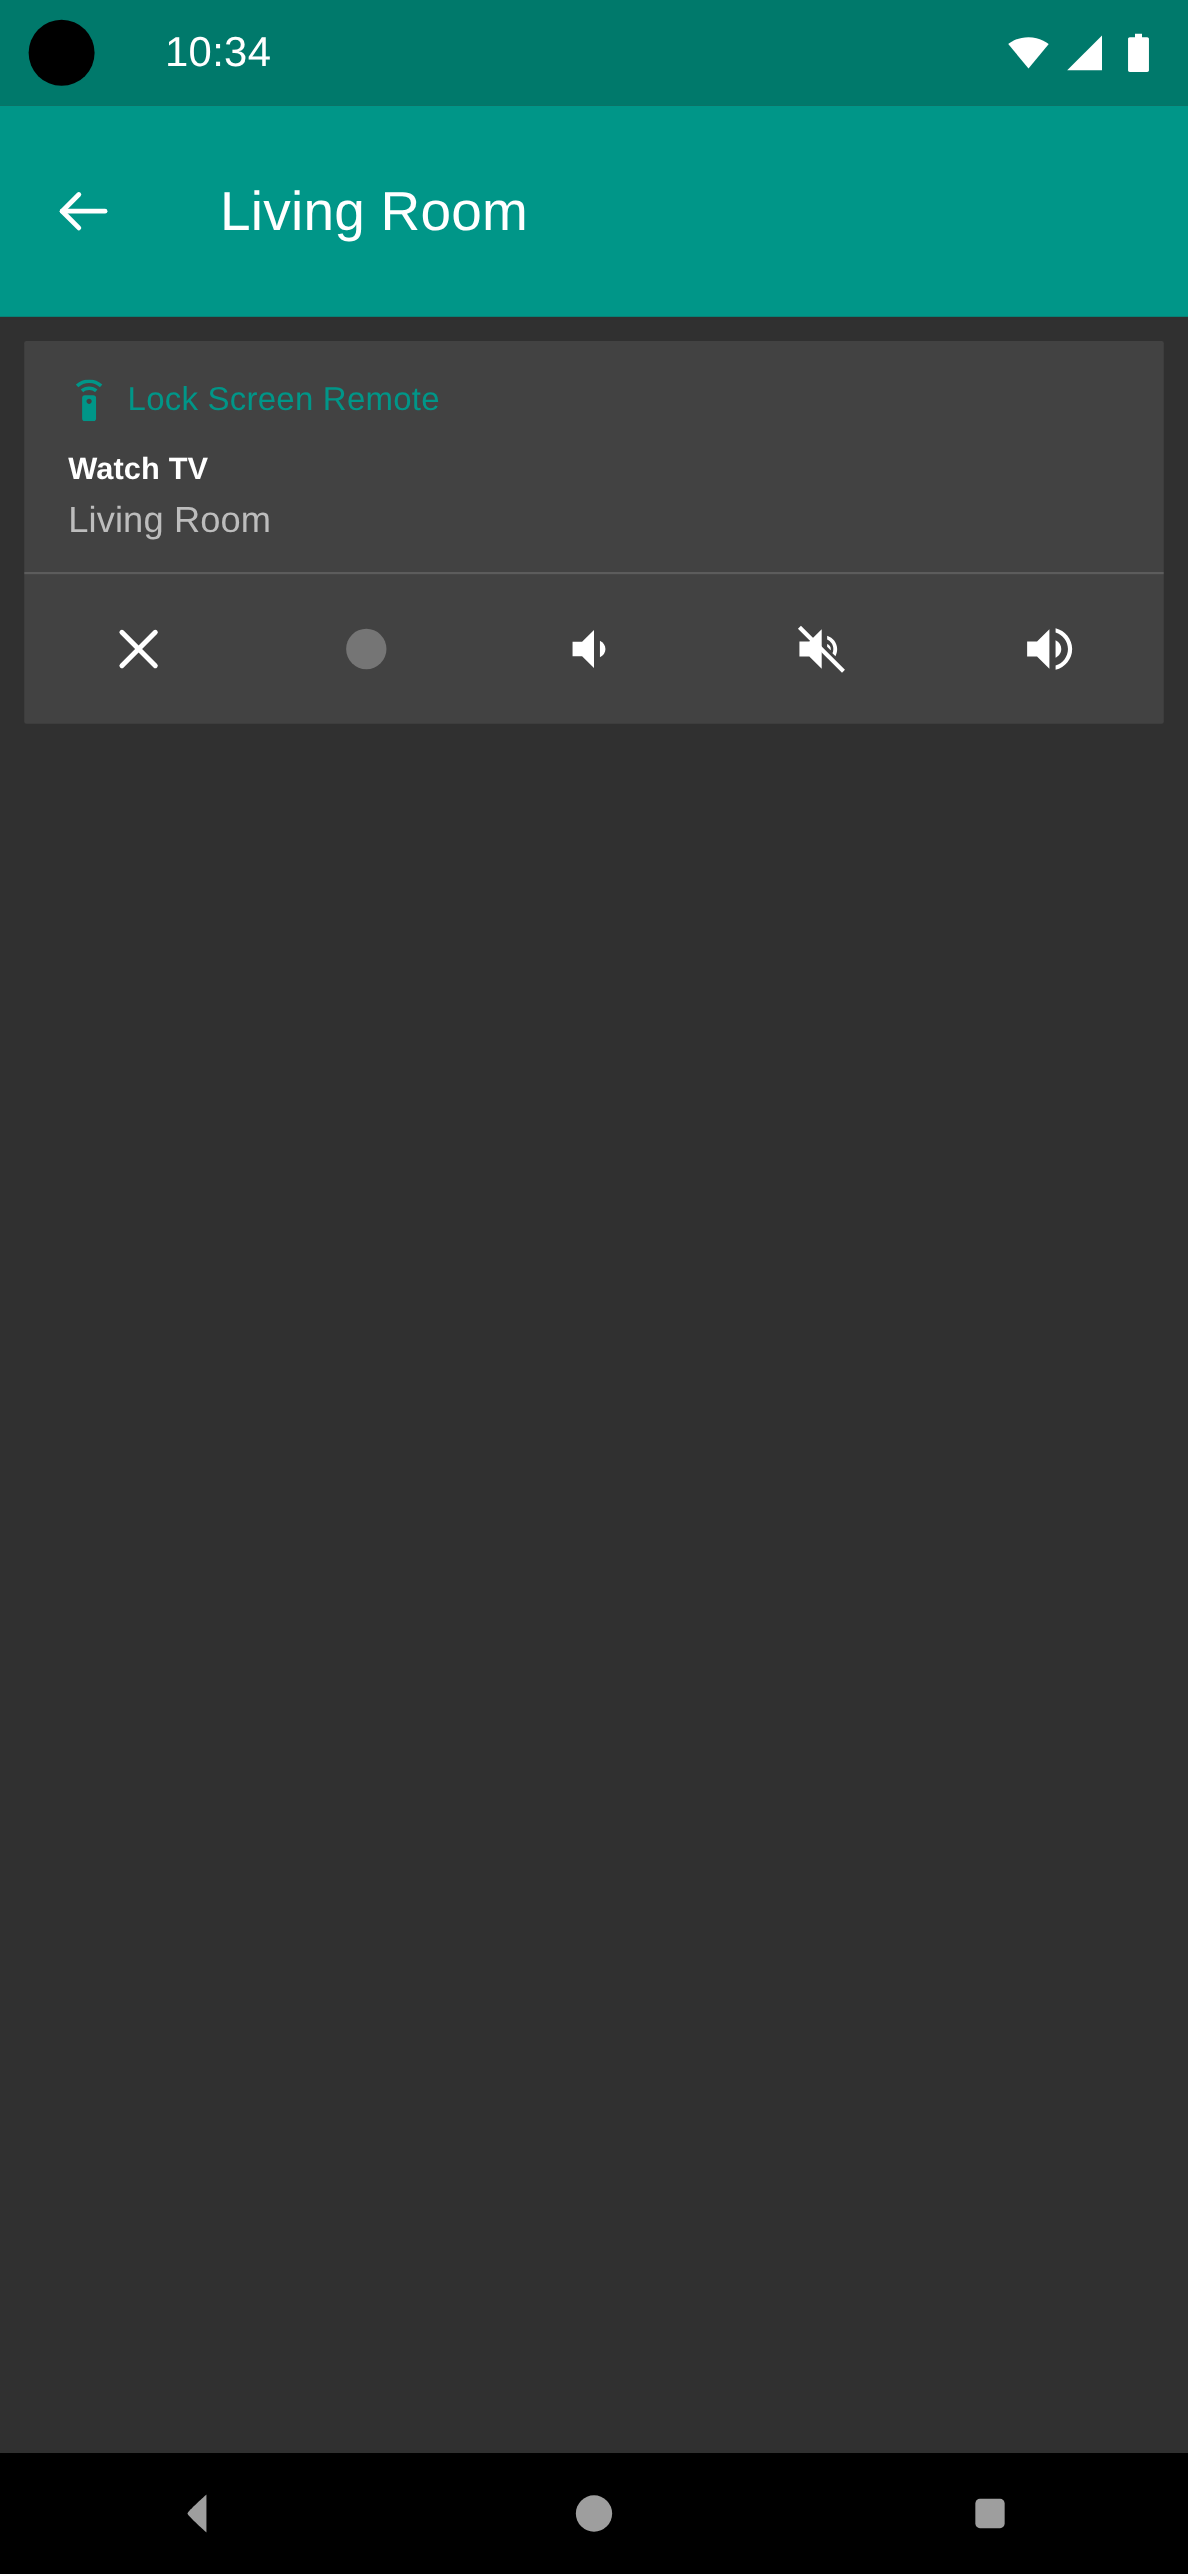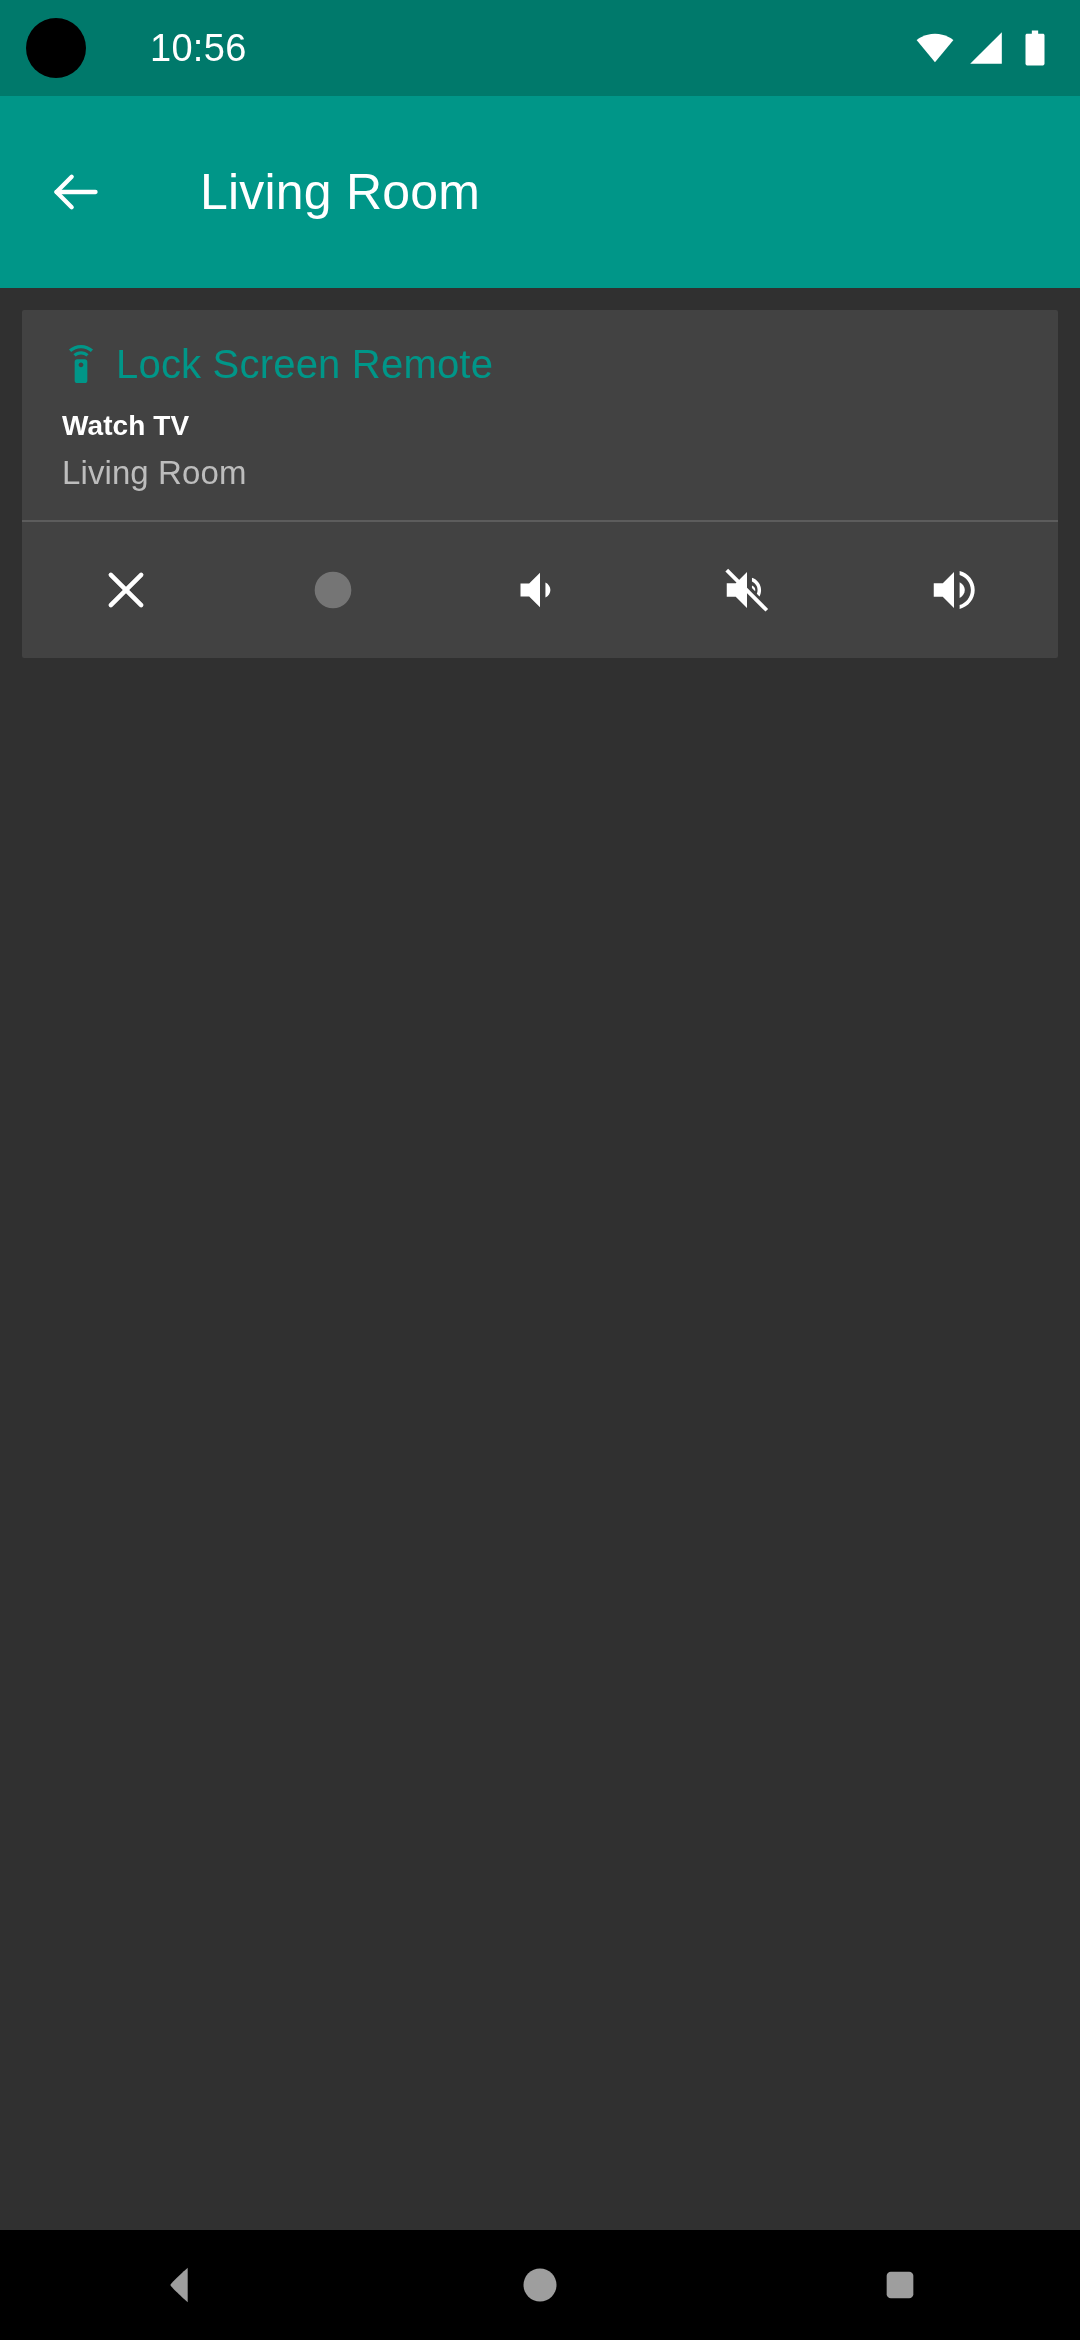--- a/index.html
+++ b/index.html
@@ -88,21 +88,21 @@
     padding:30px 40px 28px 40px;
   }
   .notif-appline {
     display:flex; align-items:center;
     gap:16px;
     height:48px;
   }
   .notif-appicon { width:38px; height:38px; display:block; flex:0 0 auto; }
   .notif-appname {
     color:#009688;
-    font-size:40px;
+    font-size:30px;
     letter-spacing:0.2px;
     white-space:nowrap;
   }
   .notif-title {
     margin-top:22px;
     color:#ffffff;
     font-size:28px;
     font-weight:bold;
     letter-spacing:0.1px;
     white-space:nowrap;
@@ -155,21 +155,21 @@
   }
   .nav-btn svg { display:block; }
 </style>
 </head>
 <body>
 
 <div id="screen">
 
   <div class="status-bar">
     <div class="camera-cutout"></div>
-    <div class="status-time">10:56</div>
+    <div class="status-time">10:34</div>
     <div class="status-icons">
       <span>
         <svg class="ico-wifi" viewBox="0 0 24 24" fill="#ffffff" aria-hidden="true">
           <path d="M12 21 L23.64 7 C23.19 6.63 18.71 3 12 3 C5.28 3 0.81 6.63 0.36 7 L12 21 Z"></path>
         </svg>
       </span>
       <span>
         <svg class="ico-cell" viewBox="0 0 24 24" fill="#ffffff" aria-hidden="true">
           <path d="M2 22 L22 22 L22 2 Z"></path>
         </svg>

